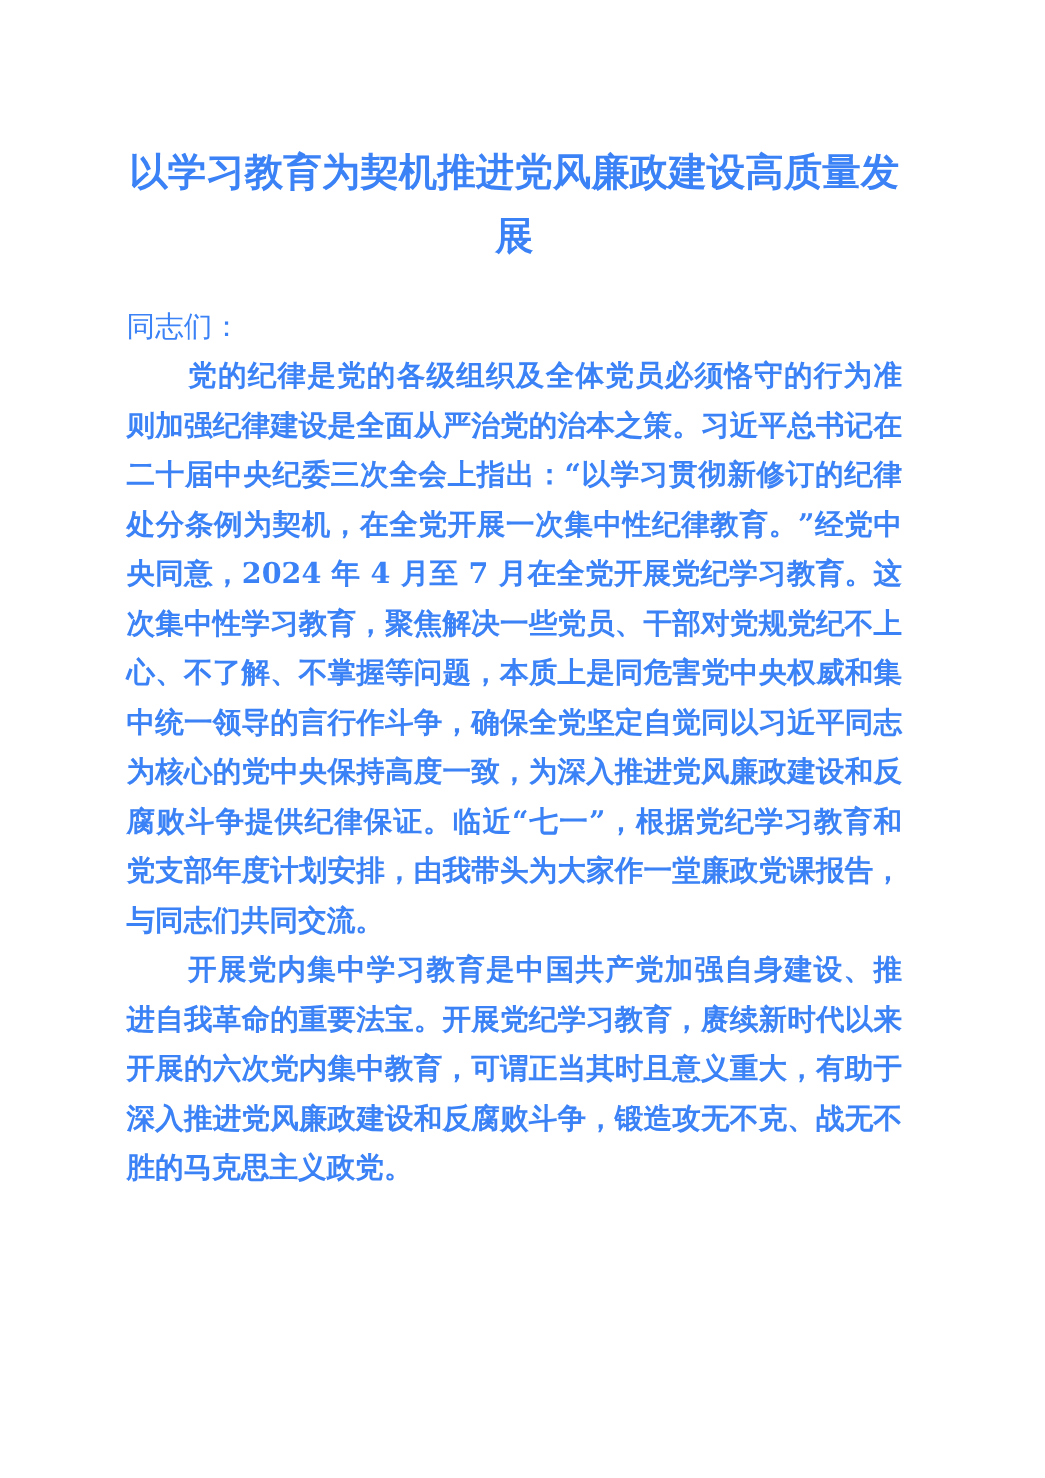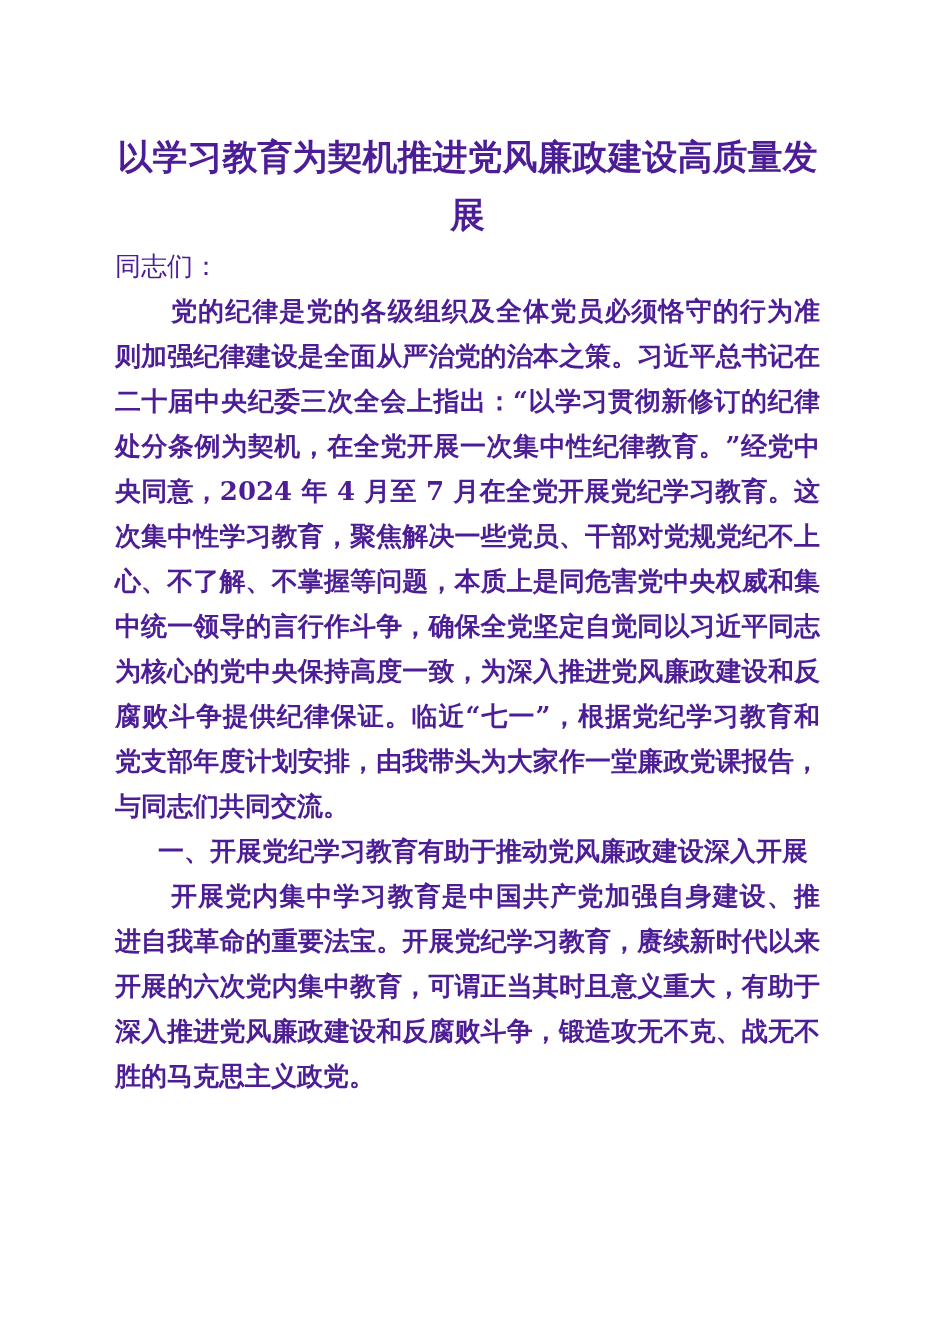--- a/index.html
+++ b/index.html
@@ -6,35 +6,36 @@
     margin: 0;
     padding: 0;
     background: #ffffff;
   }
   .page {
     position: relative;
     width: 950px;
     height: 1344px;
     margin: 0;
     background: #ffffff;
-    color: #4c1d95;
+    color: #3b82f6;
     box-sizing: border-box;
     padding: 128px 130px 0 115px;
     overflow: hidden;
   }
   .doc-title {
     margin: 0;
     font-family: "DejaVu Serif", "Liberation Serif", serif;
     font-weight: 700;
     font-size: 35px;
     line-height: 58px;
     text-align: center;
     letter-spacing: 0;
   }
   .content {
+    margin-top: 31px;
     font-family: "DejaVu Serif", "Liberation Serif", serif;
     font-weight: 400;
     font-size: 26px;
     line-height: 45px;
     text-align: justify;
   }
   .salutation {
     margin: 0;
     text-indent: 0;
   }
@@ -58,17 +59,16 @@
 <body>
 
 <div class="page">
   <h1 class="doc-title">以学习教育为契机推进党风廉政建设高质量发展</h1>
 
   <div class="content">
     <p class="salutation">同志们：</p>
 
     <p class="body-para">党的纪律是党的各级组织及全体党员必须恪守的行为准则加强纪律建设是全面从严治党的治本之策。习近平总书记在二十届中央纪委三次全会上指出：“以学习贯彻新修订的纪律处分条例为契机，在全党开展一次集中性纪律教育。”经党中央同意，2024 年 4 月至 7 月在全党开展党纪学习教育。这次集中性学习教育，聚焦解决一些党员、干部对党规党纪不上心、不了解、不掌握等问题，本质上是同危害党中央权威和集中统一领导的言行作斗争，确保全党坚定自觉同以习近平同志为核心的党中央保持高度一致，为深入推进党风廉政建设和反腐败斗争提供纪律保证。临近“七一”，根据党纪学习教育和党支部年度计划安排，由我带头为大家作一堂廉政党课报告，与同志们共同交流。</p>
 
-    <h2 class="section-heading">一、开展党纪学习教育有助于推动党风廉政建设深入开展</h2>
 
     <p class="body-para">开展党内集中学习教育是中国共产党加强自身建设、推进自我革命的重要法宝。开展党纪学习教育，赓续新时代以来开展的六次党内集中教育，可谓正当其时且意义重大，有助于深入推进党风廉政建设和反腐败斗争，锻造攻无不克、战无不胜的马克思主义政党。</p>
   </div>
 </div>
 
 </body></html>

